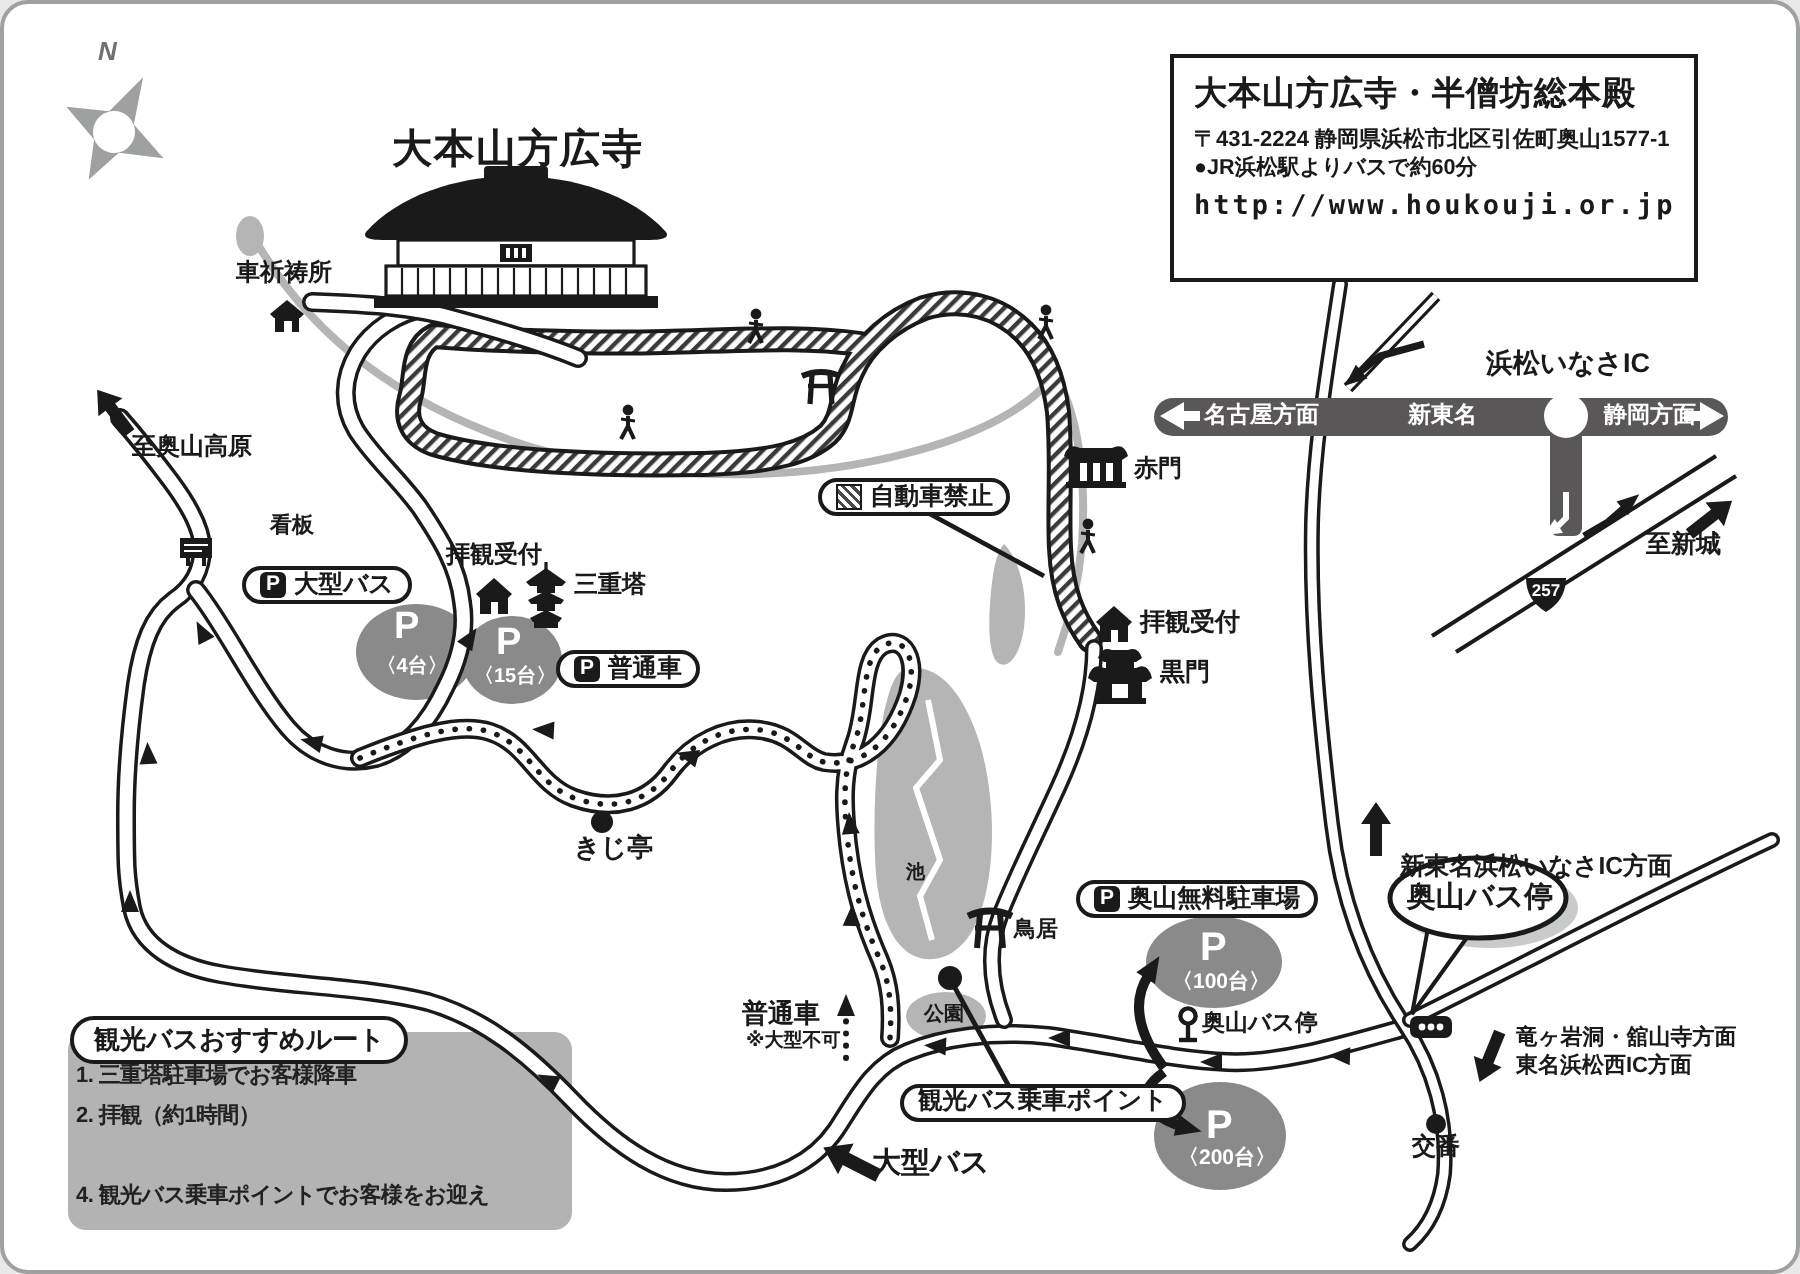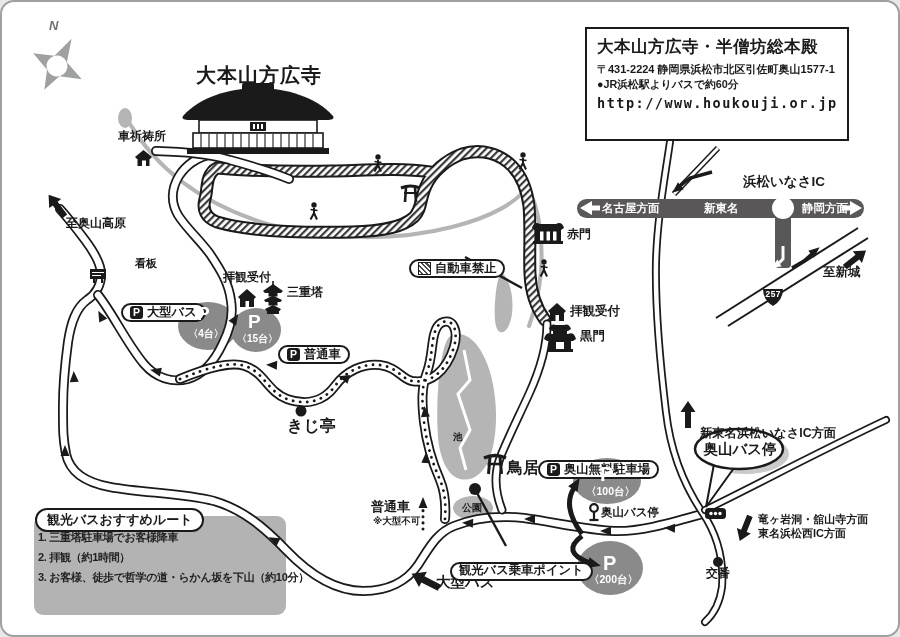--- a/index.html
+++ b/index.html
@@ -5,21 +5,21 @@
   html,body{margin:0;padding:0;background:#e8e8e8;}
   .page{position:relative;width:900px;height:637px;background:#fff;border:2px solid #9fa0a0;
         border-radius:14px;box-sizing:border-box;overflow:hidden;
         font-family:"Liberation Sans","DejaVu Sans",sans-serif;}
   svg.map{position:absolute;left:0;top:0;}
   .lbl{position:absolute;font-weight:bold;color:#1a1a1a;white-space:nowrap;line-height:1.1;}
   .w{color:#ffffff;}
   .ctr{text-align:center;}
   .pill{position:absolute;display:flex;align-items:center;gap:4px;background:#fff;
         border:2px solid #1a1a1a;border-radius:11px;padding:0 7px;height:19px;
-        font-weight:bold;font-size:12.3px;color:#1a1a1a;box-sizing:border-box;white-space:nowrap;margin-top:20px;}
+        font-weight:bold;font-size:12.3px;color:#1a1a1a;box-sizing:border-box;white-space:nowrap;}
   .psq{display:inline-block;width:13px;height:13px;background:#1a1a1a;color:#fff;border-radius:3px;
        font-size:10.5px;line-height:13px;text-align:center;font-weight:bold;flex:0 0 13px;}
   .hsq{display:inline-block;width:11px;height:11px;border:1.5px solid #1a1a1a;
        background:repeating-linear-gradient(45deg,#fff 0 1.8px,#4a4a4a 1.8px 3.4px);flex:0 0 11px;}
   .infobox{position:absolute;left:583px;top:25px;width:264px;height:114px;background:#fff;
            border:2.5px solid #1a1a1a;box-sizing:border-box;padding:7px 10px;color:#1a1a1a;}
   .infobox .t{font-weight:bold;font-size:16.5px;letter-spacing:0.5px;}
   .infobox .a{font-weight:bold;font-size:11px;margin-top:4px;}
   .infobox .b{font-weight:bold;font-size:10.8px;line-height:12px;margin-top:1px;}
   .infobox .b:first-of-type{margin-top:6px;}
@@ -314,41 +314,41 @@
 <div class="lbl" style="left:194px;top:62px;font-size:20px;letter-spacing:1px;">大本山方広寺</div>
 <div class="lbl" style="left:47px;top:17px;font-size:13px;font-style:italic;color:#727171;">N</div>
 <div class="lbl" style="left:116px;top:128px;font-size:12px;">車祈祷所</div>
 <div class="lbl" style="left:64px;top:215px;font-size:12px;text-align:right;">至奥山高原</div>
 <div class="lbl" style="left:86px;top:255px;font-size:11px;margin-left:47px;">看板</div>
 <div class="lbl" style="left:221px;top:269px;font-size:12px;">拝観受付</div>
 <div class="lbl" style="left:285px;top:284px;font-size:12px;">三重塔</div>
 <div class="lbl" style="left:565px;top:226px;font-size:12px;">赤門</div>
 <div class="lbl" style="left:568px;top:303px;font-size:12.5px;">拝観受付</div>
 <div class="lbl" style="left:578px;top:328px;font-size:12.5px;">黒門</div>
-<div class="lbl" style="left:285px;top:415px;font-size:16px;">きじ亭</div>
+<div class="lbl" style="left:285px;top:415px;font-size:13px;">きじ亭</div>
 <div class="lbl" style="left:451px;top:430px;font-size:9.5px;">池</div>
-<div class="lbl" style="left:505px;top:457px;font-size:16px;">鳥居</div>
+<div class="lbl" style="left:505px;top:457px;font-size:11px;">鳥居</div>
 <div class="lbl" style="left:460px;top:500px;font-size:10px;">公園</div>
 <div class="lbl" style="left:369px;top:498px;font-size:13px;">普通車</div>
 <div class="lbl" style="left:371px;top:514px;font-size:9.5px;">※大型不可</div>
 <div class="lbl" style="left:434px;top:573px;font-size:14.5px;">大型バス</div>
 <div class="lbl" style="left:704px;top:565px;font-size:12px;">交番</div>
 <div class="lbl" style="left:599px;top:504px;font-size:11.5px;">奥山バス停</div>
 
 <div class="lbl ctr" style="left:697px;top:440px;width:82px;font-size:14.5px;">奥山バス停</div>
 <div class="lbl" style="left:698px;top:406px;font-size:12.3px;margin-top:19px;">新東名浜松いなさIC方面</div>
 <div class="lbl" style="left:756px;top:511px;font-size:11px;">竜ヶ岩洞・舘山寺方面</div>
 <div class="lbl" style="left:756px;top:525px;font-size:11px;">東名浜松西IC方面</div>
 
 <div class="lbl" style="left:741px;top:173px;font-size:13.5px;">浜松いなさIC</div>
 <div class="lbl w" style="left:600px;top:200px;font-size:11.5px;">名古屋方面</div>
 <div class="lbl w" style="left:702px;top:200px;font-size:11.5px;">新東名</div>
 <div class="lbl w" style="left:800px;top:200px;font-size:11.5px;">静岡方面</div>
 <div class="lbl" style="left:821px;top:264px;font-size:12.5px;">至新城</div>
-<div class="lbl w ctr" style="left:761px;top:289px;width:20px;font-size:8.5px;font-family:Liberation Mono, monospace;">257</div>
+<div class="lbl w ctr" style="left:761px;top:289px;width:20px;font-size:8.5px;">257</div>
 
 <div class="pill" style="left:119px;top:281px;">
   <span class="psq">P</span>
   <span>大型バス</span>
 </div>
 <div class="pill" style="left:276px;top:323px;">
   <span class="psq">P</span>
   <span>普通車</span>
 </div>
 <div class="pill" style="left:407px;top:237px;">
@@ -370,15 +370,15 @@
 <div class="lbl w" style="left:598px;top:461px;font-size:20px;">P</div>
 <div class="lbl w ctr" style="left:584px;top:484px;width:42px;font-size:10.5px;">〈100台〉</div>
 <div class="lbl w" style="left:601px;top:550px;font-size:20px;">P</div>
 <div class="lbl w ctr" style="left:587px;top:572px;width:42px;font-size:10.5px;">〈200台〉</div>
 
 <div class="rtitle">
   <span>観光バスおすすめルート</span>
 </div>
 <div class="step" style="top:528px;">1. 三重塔駐車場でお客様降車</div>
 <div class="step" style="top:548px;">2. 拝観（約1時間）</div>
-<div class="step" style="top:568px;">3. お客様、徒歩で哲学の道・らかん坂を下山（約10分）</div>
+<div class="step" style="top:588px;">4. 観光バス乗車ポイントでお客様をお迎え</div>
 
 </div>
 
 </body></html>

